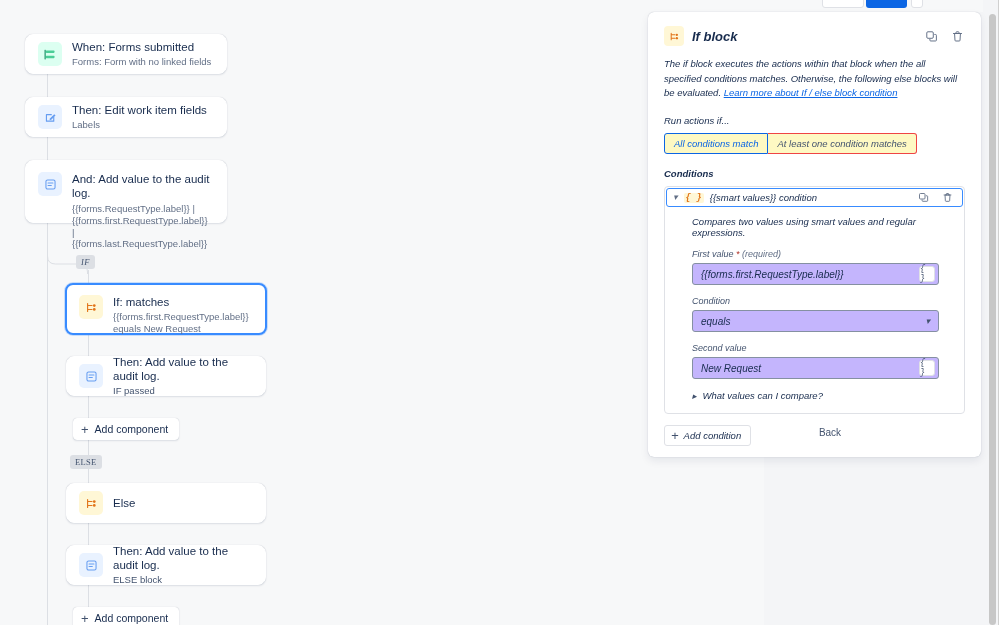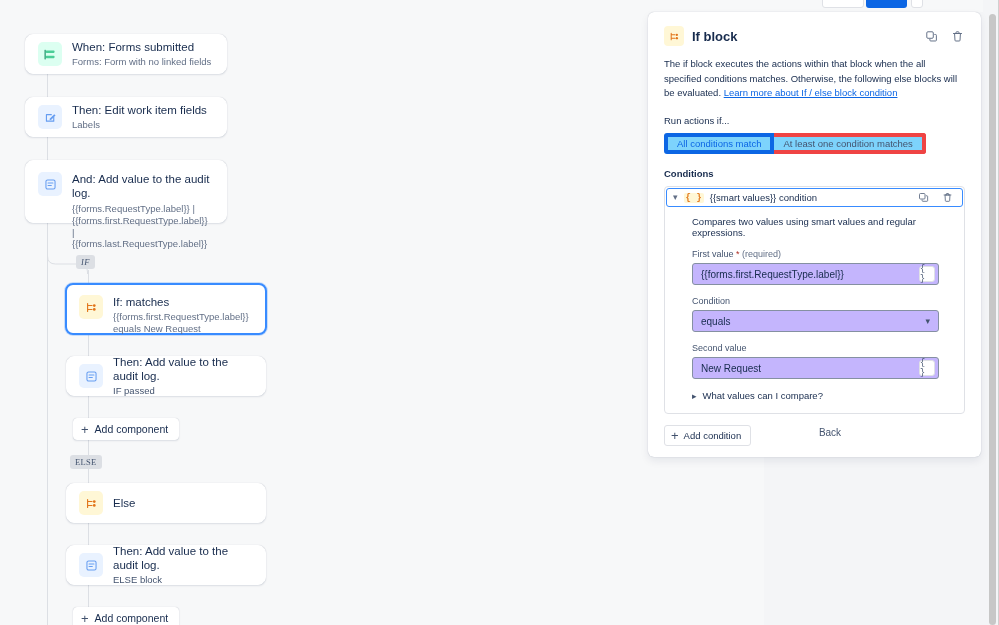--- a/index.html
+++ b/index.html
@@ -87,40 +87,40 @@
 
   
   .panel {
     position: absolute; left: 648px; top: 12px;
     width: 333px; height: 445px;
     background: #ffffff;
     border-radius: 6px;
     box-shadow: 0 4px 8px rgba(9,30,66,.08), 0 0 1px rgba(9,30,66,.31);
     overflow: hidden;
   }
-  .panel-inner { padding: 14px 16px 0 16px; }
+  .panel-inner { padding: 14px 16px 0 16px; font-style: italic; }
 
   .panel-head { display: flex; align-items: center; }
   .panel-head .node-ico { width: 20px; height: 20px; flex: 0 0 20px; margin-right: 8px; border-radius: 4px; }
   .panel-title { font-size: 13px; font-weight: 700; color: #172b4d; }
   .head-actions { margin-left: auto; display: flex; gap: 11px; align-items: center; }
   .icon-btn { width: 15px; height: 15px; display: flex; align-items: center; justify-content: center; cursor: pointer; }
 
   .panel-desc { font-size: 9.5px; color: #172b4d; line-height: 1.55; margin-top: 11px; }
   .panel-desc a { color: #0c66e4; text-decoration: underline; }
 
   .section-label { font-size: 9.5px; color: #172b4d; margin-top: 14px; }
   .section-label.bold { font-weight: 700; }
 
   .seg-group { display: flex; margin-top: 7px; }
   .seg {
     height: 21px; padding: 0 9px;
     display: flex; align-items: center;
     font-size: 9.5px; color: #44546f;
-    background: #7dd3fc; border: 4px solid #ef4444;
+    background: #fef9c3; border: 1px solid #ef4444;
     cursor: pointer; white-space: nowrap;
   }
   .seg:first-child { border-radius: 3px 0 0 3px; }
   .seg:last-child  { border-radius: 0 3px 3px 0; border-left: none; }
   .seg.active { color: #0c66e4; border-color: #0c66e4; font-weight: 400; position: relative; z-index: 2; }
 
   .cond-card {
     margin-top: 7px;
     border: 1px solid #dfe1e6; border-radius: 4px;
     background: #ffffff; overflow: hidden;

